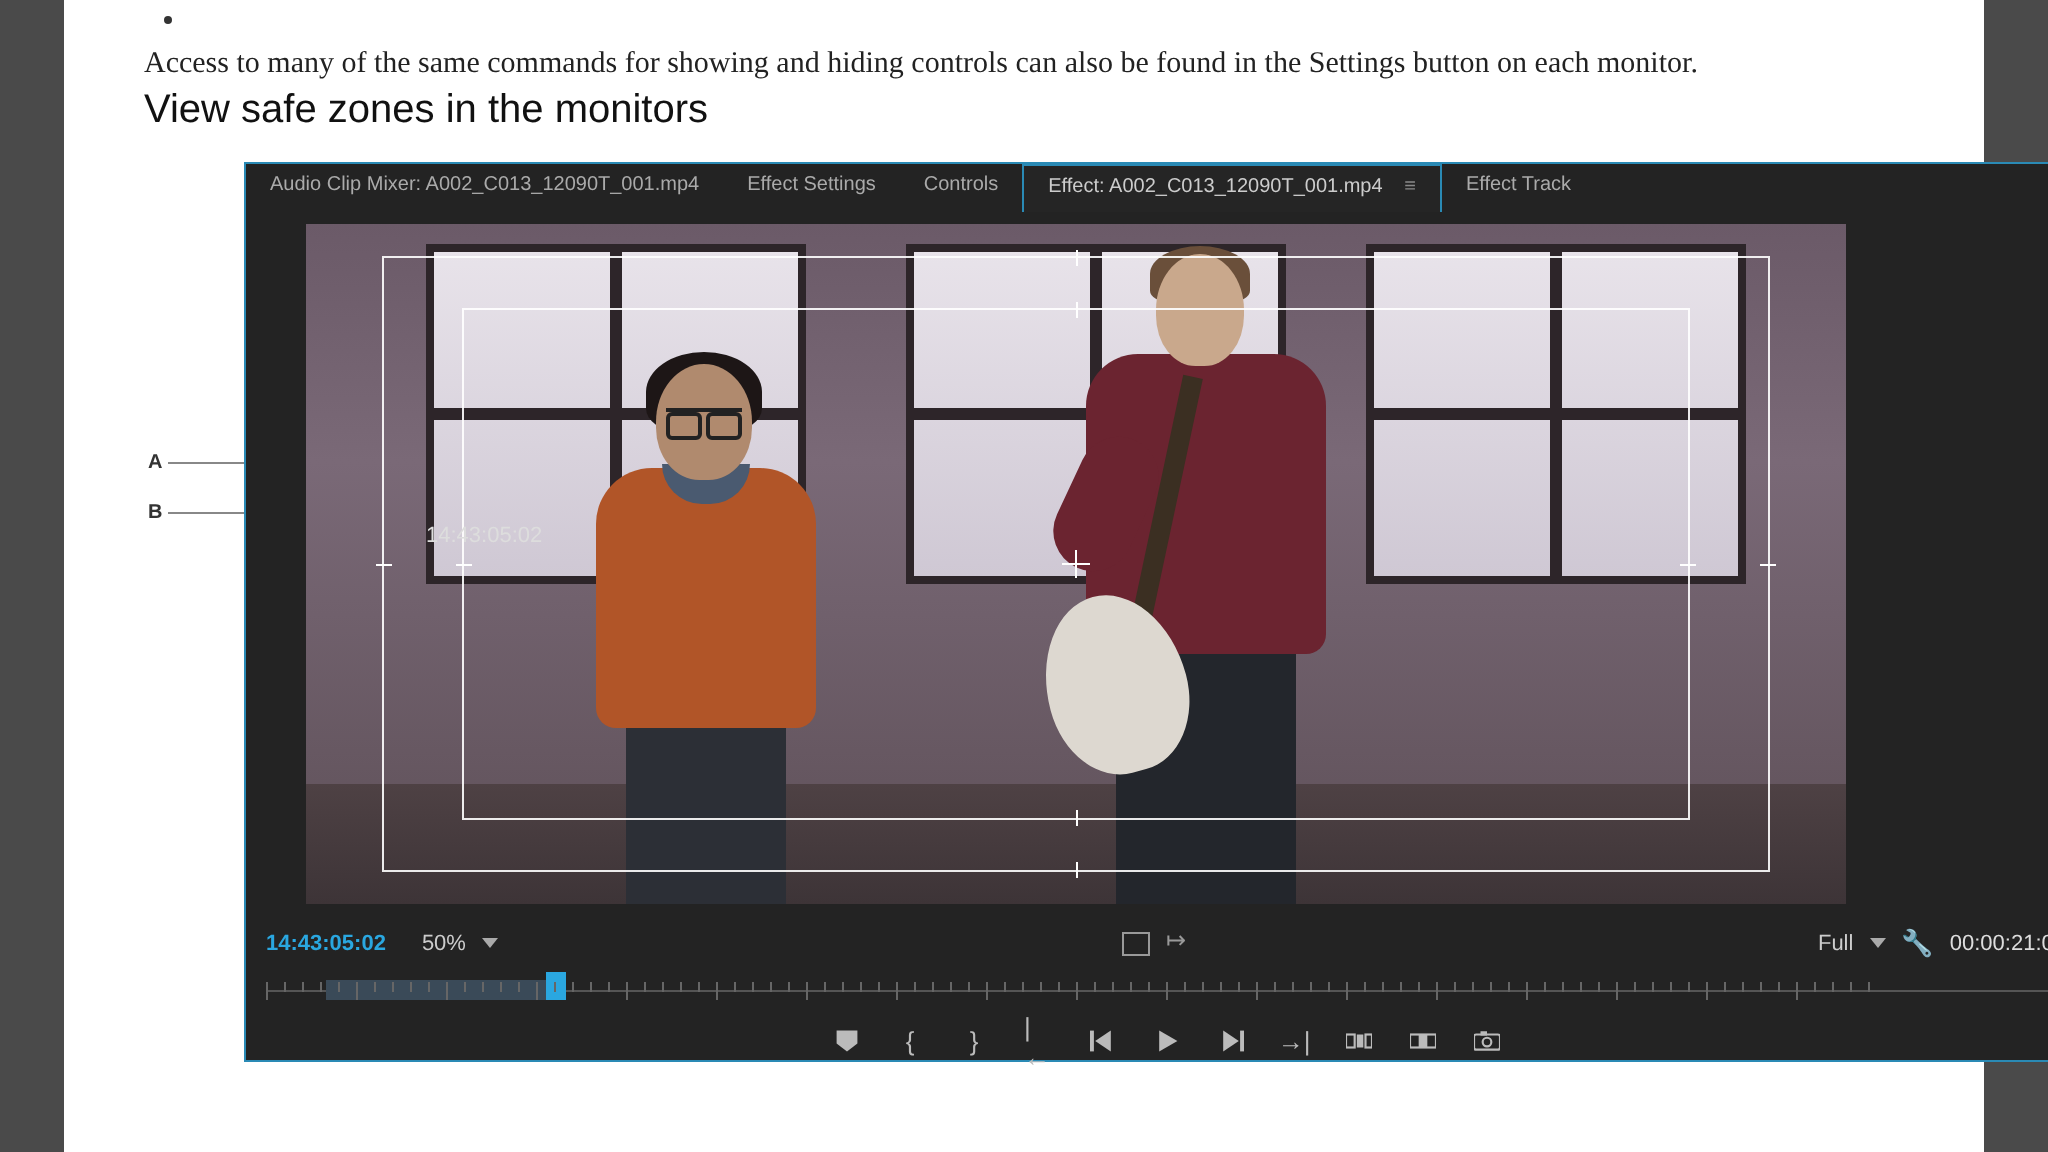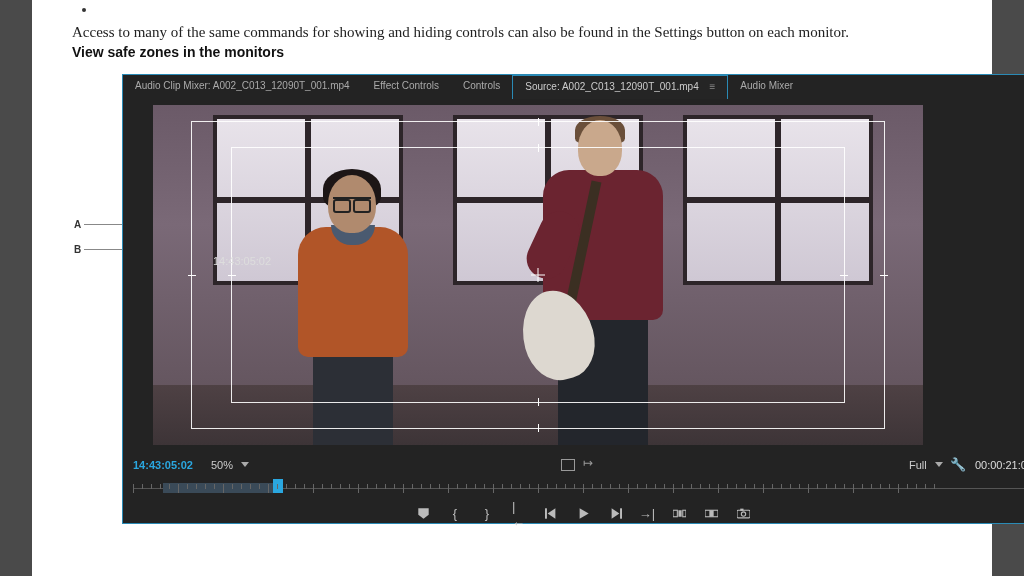--- a/index.html
+++ b/index.html
@@ -3,21 +3,21 @@
 <meta charset="utf-8">
 <style>
   * { box-sizing: border-box; margin: 0; padding: 0; }
   html, body { width: 1024px; height: 576px; overflow: hidden; font-family: Georgia, 'Times New Roman', serif; }
   body { background: #4a4a4a; display: flex; justify-content: center; }
   .page { background: #fff; width: 960px; height: 576px; padding: 0 40px; position: relative; }
   .bullet-row { display: flex; align-items: flex-start; margin-left: 10px; margin-bottom: 10px; }
   .bullet-dot { width: 4px; height: 4px; background: #333; border-radius: 50%; margin: 8px 14px 0 0; flex-shrink: 0; }
   .bullet-text { font-size: 15px; color: #222; }
   .para { font-size: 15px; color: #222; line-height: 1.45; }
-  .h2 { font-family: Arial, Helvetica, sans-serif; font-weight: 700; font-size: 14px; color: #111; margin-bottom: 14px; }
+  .h2 { font-family: Arial, Helvetica, sans-serif; font-weight: 400; font-size: 20px; color: #111; margin-bottom: 14px; }
   .figure-wrap { position: relative; margin-left: 50px; }
   .callout-label { position: absolute; font-family: Arial, sans-serif; font-size: 10px; font-weight: 700; color: #333; }
   .callout-line { position: absolute; height: 1px; background: #888; }
   .panel { width: 922px; height: 450px; background: #232323; border: 1px solid #2a8ab5; position: relative; font-family: Arial, sans-serif; }
   .tabs { display: flex; height: 24px; background: #232323; font-size: 10px; color: #aaa; position: relative; }
   .tab { padding: 5px 12px 0 12px; white-space: nowrap; cursor: pointer; }
   .tab.active { border: 1px solid #2a8ab5; border-bottom: none; color: #ccc; background: #252525; }
   .tab-x { margin-left: 8px; color: #888; }
   .viewport { position: absolute; left: 30px; top: 30px; width: 770px; height: 340px; background: linear-gradient(180deg, #6b5a68 0%, #7a6977 35%, #5d4f57 100%); overflow: hidden; }
   
@@ -93,27 +93,27 @@
 
     <div class="callout-label" style="left:-48px; top:145px;">A</div>
     <div class="callout-line" style="left:-38px; top:150px; width:76px;"></div>
     <div class="callout-label" style="left:-48px; top:170px;">B</div>
     <div class="callout-line" style="left:-38px; top:175px; width:116px;"></div>
 
     <div class="panel">
 
       <div class="tabs">
         <div class="tab">Audio Clip Mixer: A002_C013_12090T_001.mp4</div>
-        <div class="tab">Effect Controls</div>
+        <div class="tab">Effect Settings</div>
         <div class="tab">Controls</div>
         <div class="tab active">
-          <span>Source: A002_C013_12090T_001.mp4</span>
+          <span>Effect: A002_C013_12090T_001.mp4</span>
           <span class="tab-x">≡</span>
         </div>
-        <div class="tab">Audio Mixer</div>
+        <div class="tab">Effect Track</div>
       </div>
 
       <div class="viewport">
         <div class="floor"></div>
         <div class="window win1"></div>
         <div class="window win2"></div>
         <div class="window win3"></div>
         <div class="p1">
           <div class="pants"></div>
             <div class="sweater"></div>

